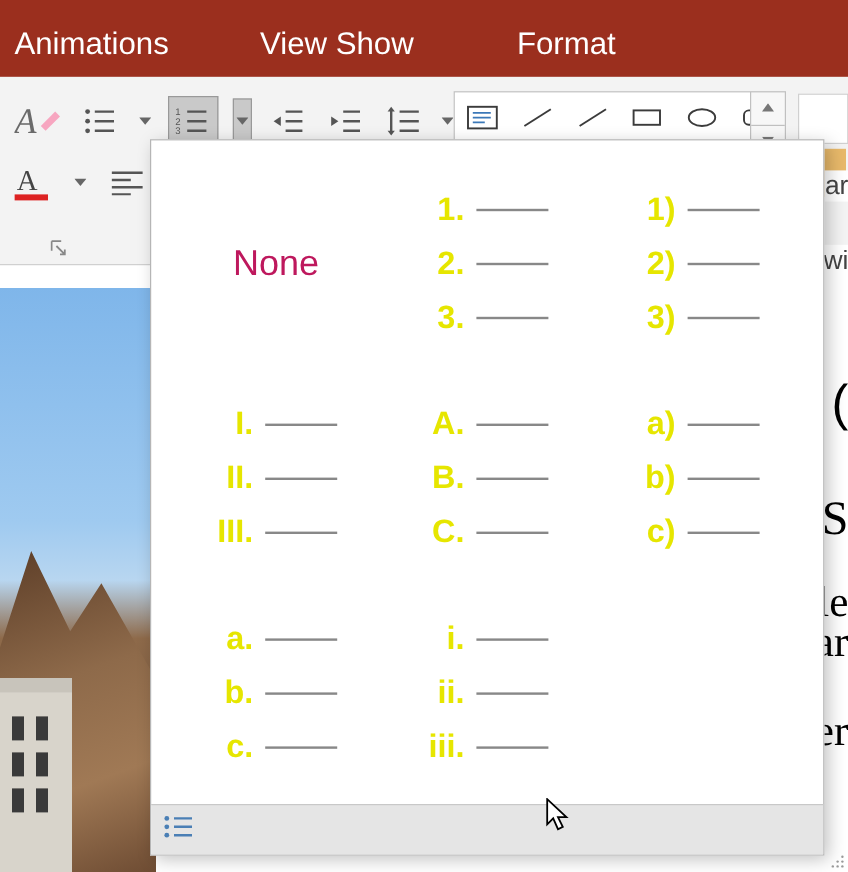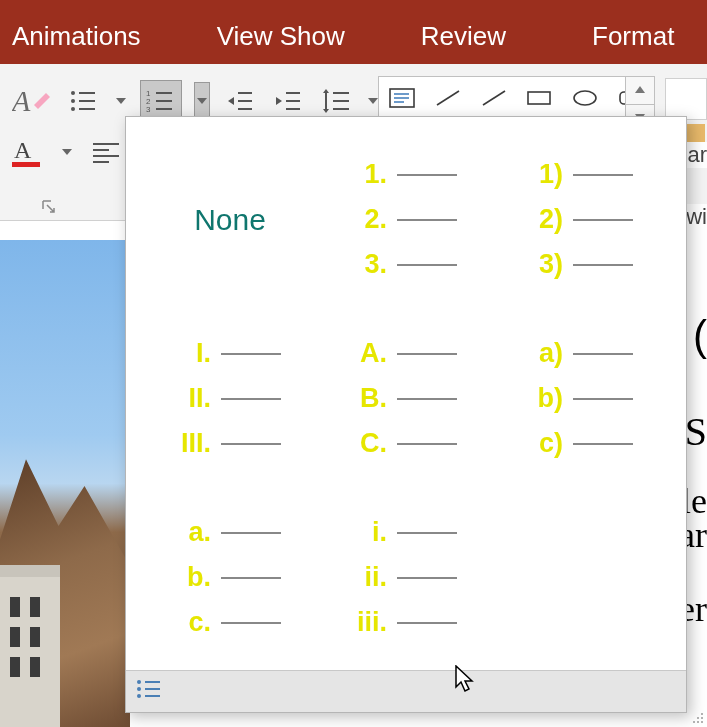--- a/index.html
+++ b/index.html
@@ -174,21 +174,21 @@
     justify-content: center;
     align-items: flex-start;
     padding-left: 25px;
     gap: 14px;
     cursor: pointer;
   }
   .numcell.none-cell {
     align-items: center;
     padding-left: 0;
     font-size: 30px;
-    color: #0f766e;
+    color: #be185d;
   }
   .numrow {
     display: flex;
     align-items: center;
     gap: 10px;
   }
   .numrow .marker {
     color: #e6e600;
     font-size: 27px;
     font-weight: 600;
@@ -238,21 +238,20 @@
     width: 14px;
     height: 14px;
   }
 </style>
 </head>
 <body>
 
 <div class="top-bar">
   <div class="tab" style="padding-left:12px">Animations</div>
   <div class="tab" style="margin-left:20px">View Show</div>
-  <div class="tab" style="margin-left:20px">Review</div>
   <div class="tab" style="margin-left:30px">Format</div>
 </div>
 
 <div class="ribbon">
 
   <div class="ribbon-row1">
     <div class="rbtn" style="width:44px;height:44px">
       <svg width="40" height="40">
           <text x="0" y="30" font-size="30" font-style="italic" fill="#6a6a6a" font-family="Georgia">A</text>
           <path d="M22 24 L34 12 L38 16 L26 28 Z" fill="#f7a6c0"></path>

